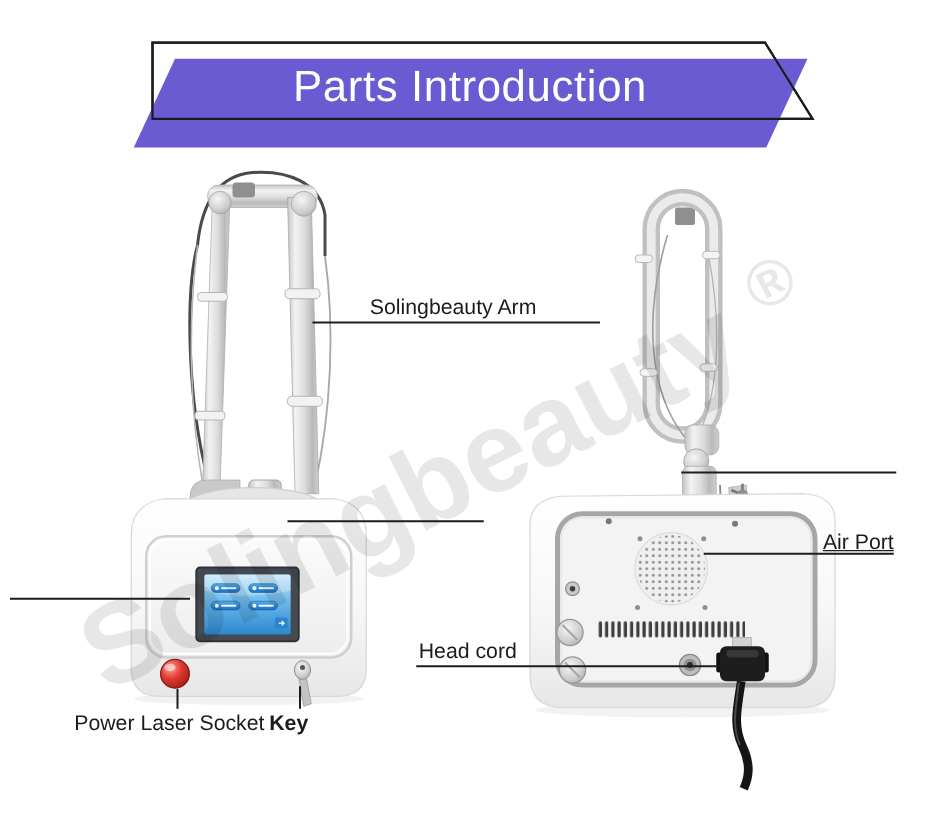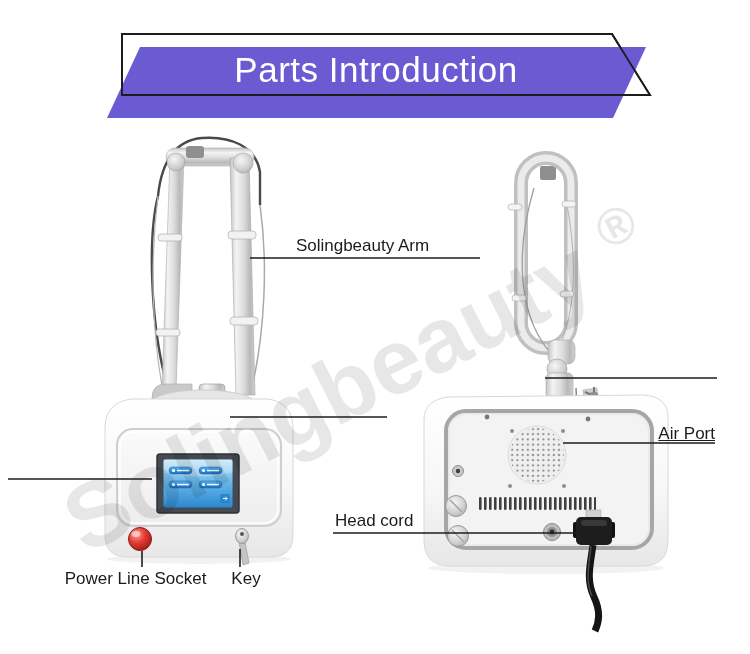--- a/index.html
+++ b/index.html
@@ -226,18 +226,18 @@
     <line x1="240" y1="549" x2="240" y2="567"></line>
     <line x1="545" y1="378" x2="717" y2="378"></line>
     <line x1="563" y1="443" x2="715" y2="443"></line>
     <line x1="333" y1="533" x2="583" y2="533"></line>
   </g>
 </svg>
 
 <div id="banner-title">Parts Introduction</div>
 
 <div class="lbl center" style="left:280px;top:236px;width:165px;">Solingbeauty Arm</div>
-<div class="lbl center" style="left:58px;top:569px;width:155px;">Power Line Socket</div>
-<div class="lbl center" style="left:220px;top:569px;width:52px;">Key</div>
+<div class="lbl center" style="left:58px;top:569px;width:155px;">Power Laser Socket</div>
+<div class="lbl center" style="left:205px;top:569px;width:52px;font-weight:bold;">Key</div>
 <div class="lbl right" style="left:620px;top:424px;width:95px;text-decoration:underline;">Air Port</div>
 <div class="lbl" style="left:335px;top:511px;">Head cord</div>
 
 </div>
 
 </body></html>

